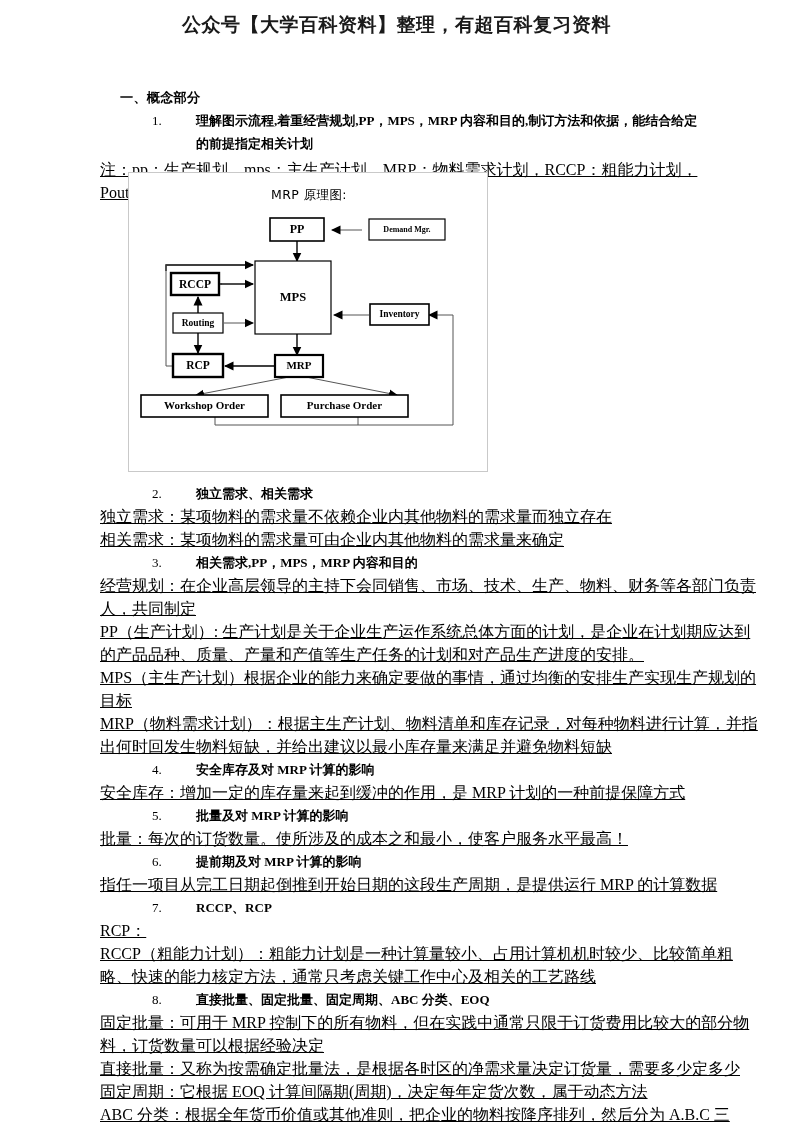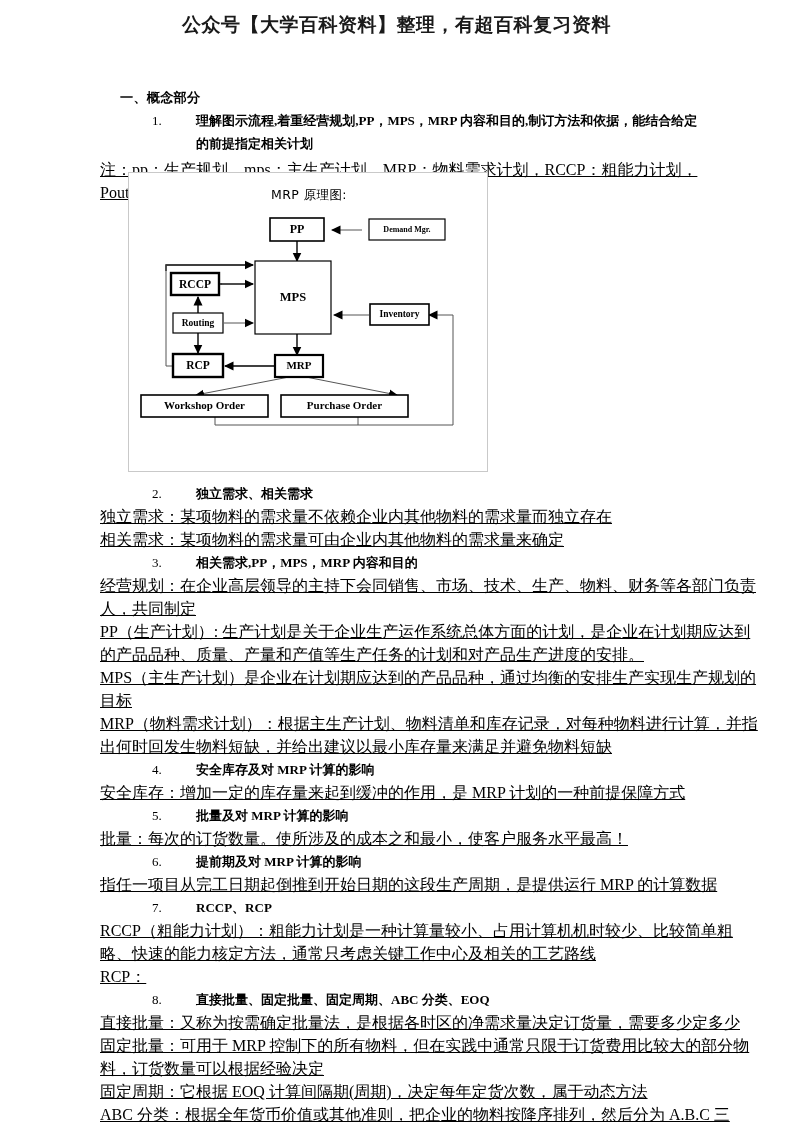--- a/index.html
+++ b/index.html
@@ -228,21 +228,21 @@
     <div class="para">独立需求：某项物料的需求量不依赖企业内其他物料的需求量而独立存在</div>
     <div class="para">相关需求：某项物料的需求量可由企业内其他物料的需求量来确定</div>
 
     <div class="numbered">
       <span class="num">3.</span>
       <span>相关需求,PP，MPS，MRP 内容和目的</span>
     </div>
 
     <div class="para">经营规划：在企业高层领导的主持下会同销售、市场、技术、生产、物料、财务等各部门负责人，共同制定</div>
     <div class="para">PP（生产计划）: 生产计划是关于企业生产运作系统总体方面的计划，是企业在计划期应达到的产品品种、质量、产量和产值等生产任务的计划和对产品生产进度的安排。</div>
-    <div class="para">MPS（主生产计划）是企业在计划期应达到的产品品种，通过均衡的安排生产实现生产规划的目标</div>
+    <div class="para">MPS（主生产计划）根据企业的能力来确定要做的事情，通过均衡的安排生产实现生产规划的目标</div>
     <div class="para">MRP（物料需求计划）：根据主生产计划、物料清单和库存记录，对每种物料进行计算，并指出何时回发生物料短缺，并给出建议以最小库存量来满足并避免物料短缺</div>
 
     <div class="numbered">
       <span class="num">4.</span>
       <span>安全库存及对 MRP 计算的影响</span>
     </div>
 
     <div class="para">安全库存：增加一定的库存量来起到缓冲的作用，是 MRP 计划的一种前提保障方式</div>
 
     <div class="numbered">
@@ -257,28 +257,28 @@
       <span>提前期及对 MRP 计算的影响</span>
     </div>
 
     <div class="para">指任一项目从完工日期起倒推到开始日期的这段生产周期，是提供运行 MRP 的计算数据</div>
 
     <div class="numbered">
       <span class="num">7.</span>
       <span>RCCP、RCP</span>
     </div>
 
+    <div class="para">RCP：</div>
     <div class="para">RCCP（粗能力计划）：粗能力计划是一种计算量较小、占用计算机机时较少、比较简单粗略、快速的能力核定方法，通常只考虑关键工作中心及相关的工艺路线</div>
-    <div class="para">RCP：</div>
 
     <div class="numbered">
       <span class="num">8.</span>
       <span>直接批量、固定批量、固定周期、ABC 分类、EOQ</span>
     </div>
 
+    <div class="para">固定批量：可用于 MRP 控制下的所有物料，但在实践中通常只限于订货费用比较大的部分物料，订货数量可以根据经验决定</div>
     <div class="para">直接批量：又称为按需确定批量法，是根据各时区的净需求量决定订货量，需要多少定多少</div>
-    <div class="para">固定批量：可用于 MRP 控制下的所有物料，但在实践中通常只限于订货费用比较大的部分物料，订货数量可以根据经验决定</div>
     <div class="para">固定周期：它根据 EOQ 计算间隔期(周期)，决定每年定货次数，属于动态方法</div>
     <div class="para">ABC 分类：根据全年货币价值或其他准则，把企业的物料按降序排列，然后分为 A.B.C 三类.ABC 分别占物料项目数的 10%-20%，20%，60%-70%，占预计货币价值的 50%-70%，20%，10%-30%</div>
 
   </div>
 
 </div>
 
 </body></html>

